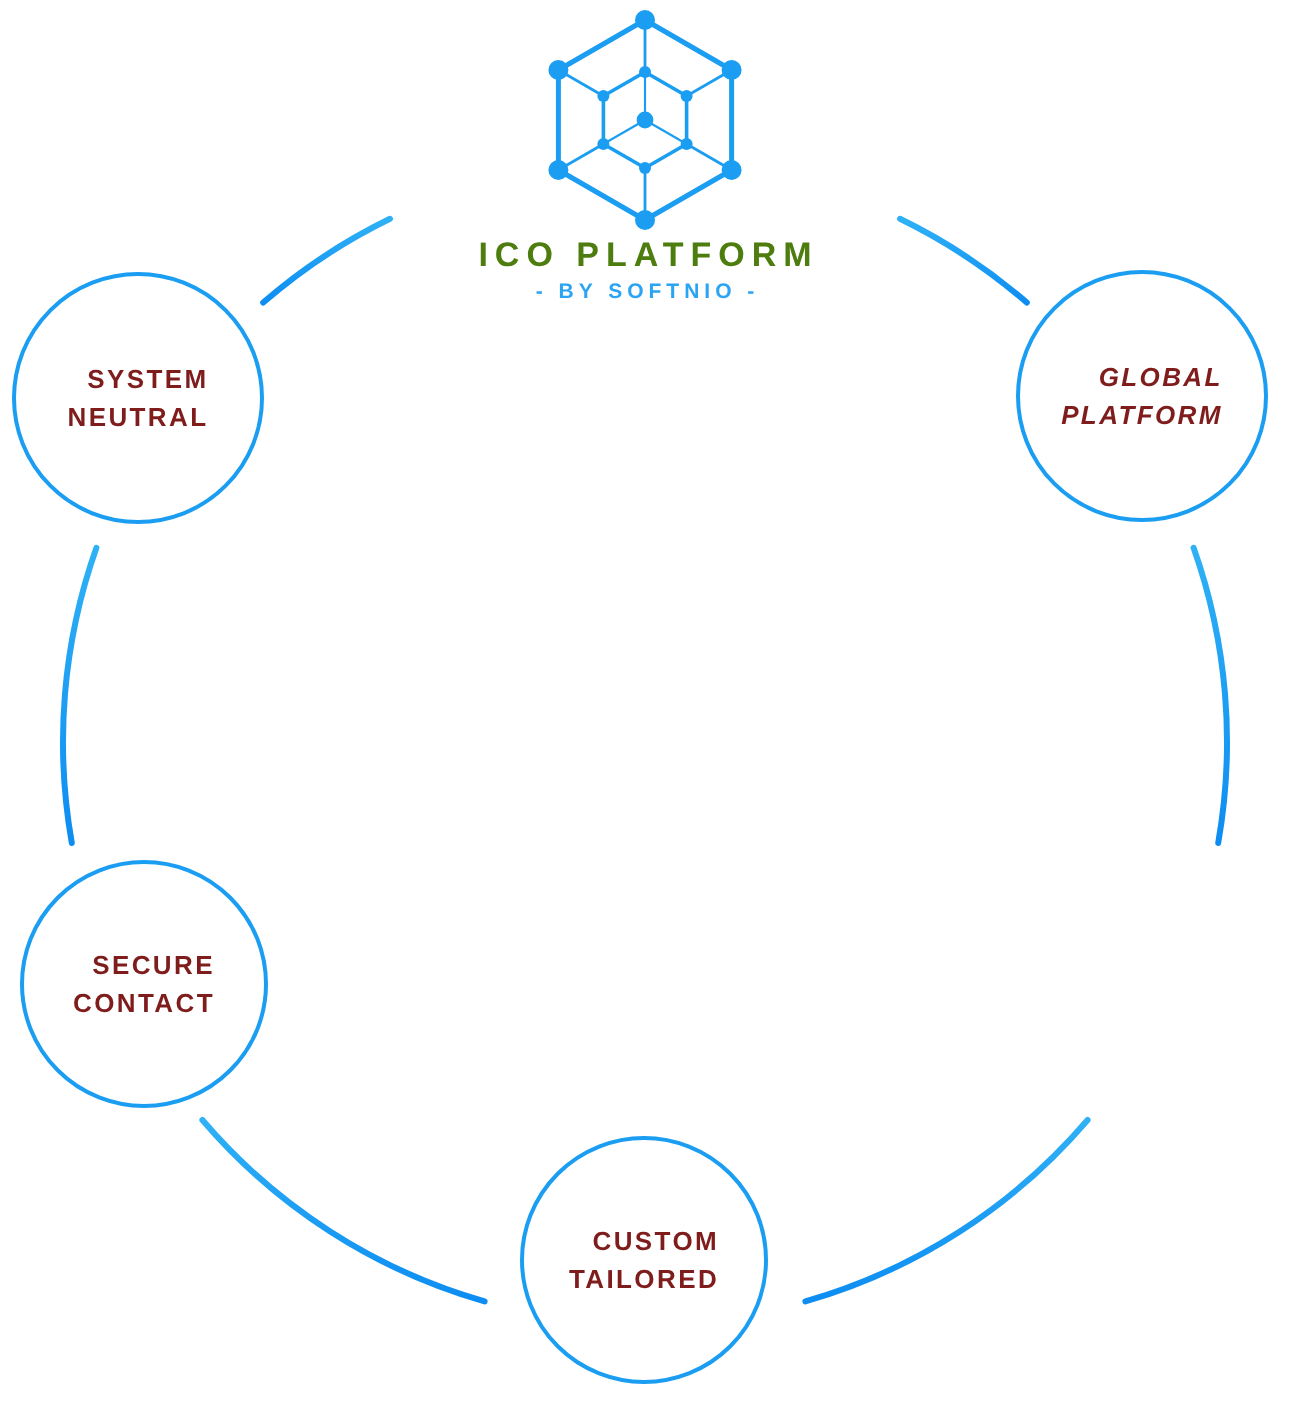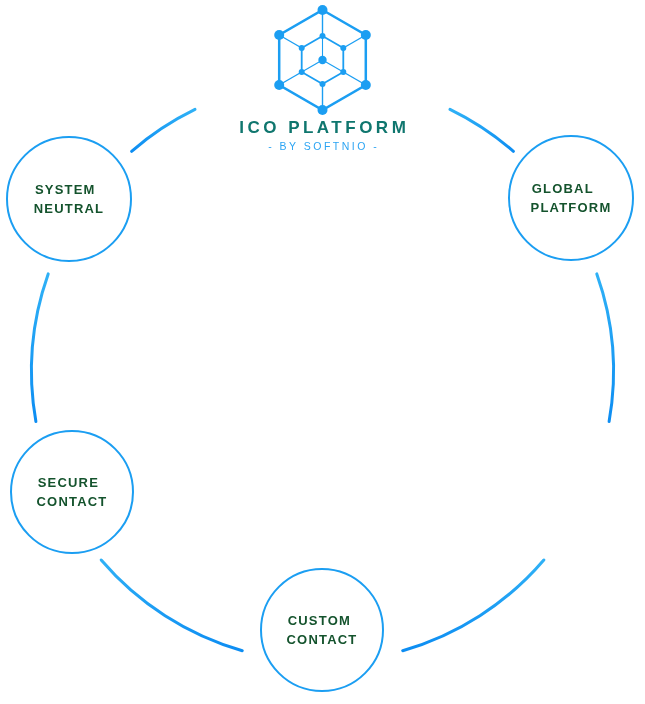--- a/index.html
+++ b/index.html
@@ -21,61 +21,61 @@
     top: 0;
     width: 645px;
     height: 704px;
   }
   .brand-title {
     position: absolute;
     top: 118px;
     left: 0;
     width: 100%;
     text-align: center;
-    color: #0f766e;
+    color: #4d7c0f;
     font-size: 17px;
     font-weight: 700;
     letter-spacing: 3.5px;
     text-indent: 3.5px;
   }
   .brand-subtitle {
     position: absolute;
     top: 140px;
     left: 0;
     width: 100%;
     text-align: center;
     color: #2ba4f3;
     font-size: 10.5px;
-    font-weight: 400;
+    font-weight: 700;
     letter-spacing: 2.5px;
     text-indent: 2.5px;
   }
   .node {
     position: absolute;
     box-sizing: border-box;
     border: 2px solid #1b9ef2;
     border-radius: 50%;
     background: #ffffff;
     display: flex;
     align-items: center;
     justify-content: center;
   }
   .node-label {
     display: block;
-    text-align: left;
+    text-align: right;
     white-space: pre-line;
-    color: #14532d;
+    color: #7f1d1d;
     font-size: 13px;
     font-weight: 700;
     letter-spacing: 1.2px;
     text-indent: 1.2px;
     line-height: 1.5;
   }
   .node-system-neutral  { left: 6px;   top: 136px; width: 126px; height: 126px; }
-  .node-global-platform { left: 508px; top: 135px; width: 126px; height: 126px; }
+  .node-global-platform { left: 508px; top: 135px; width: 126px; height: 126px; font-style: italic; }
   .node-smart-contact   { left: 10px;  top: 430px; width: 124px; height: 124px; }
   .node-most-secure     { left: 514px; top: 430px; width: 120px; height: 120px; }
   .node-custom-tailored { left: 260px; top: 568px; width: 124px; height: 124px; }
 </style>
 </head>
 <body>
 
 <div class="stage">
 
   <svg class="ring-svg" viewBox="0 0 645 704" aria-hidden="true">
@@ -154,16 +154,16 @@
   </div>
 
   <div class="node node-smart-contact">
     <span class="node-label">SECURE
 CONTACT</span>
   </div>
 
 
   <div class="node node-custom-tailored">
     <span class="node-label">CUSTOM
-CONTACT</span>
+TAILORED</span>
   </div>
 
 </div>
 
 </body></html>

